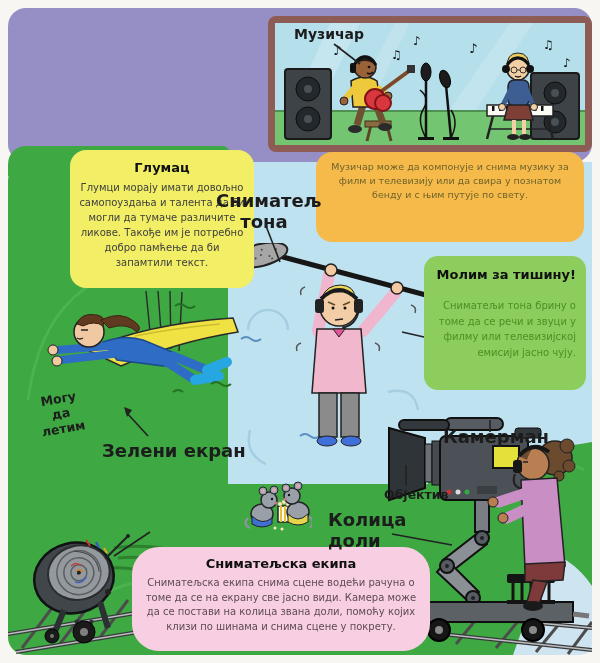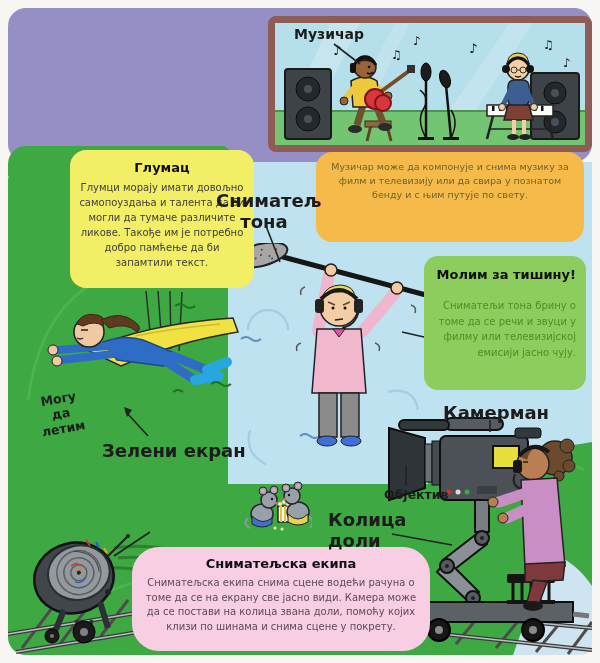--- a/index.html
+++ b/index.html
@@ -37,21 +37,21 @@
   #crew-bubble p{color:#5d4a53;font-size:10px;line-height:1.45;text-align:center;}
   
   .lbl{position:absolute;font-weight:600;color:#1c1c1c;font-size:18px;line-height:1.18;z-index:6;white-space:nowrap;}
   #musician-label{left:294px;top:26px;font-size:14px;}
   #sound-recordist-label{left:216px;top:190px;width:96px;text-align:center;white-space:normal;}
   #i-can-fly-label{left:38px;top:392px;width:46px;text-align:center;font-size:12.5px;
     transform:rotate(-10deg);white-space:normal;}
   #green-screen-label{left:102px;top:440px;}
   #wind-machine-label{left:114px;top:514px;}
   #dolly-label{left:328px;top:509px;width:70px;white-space:normal;}
-  #camera-operator-label{left:443px;top:402px;}
+  #camera-operator-label{left:443px;top:426px;}
   #lens-label{left:384px;top:488px;font-size:12.5px;}
 </style>
 </head>
 <body>
 
 <div id="page">
 
   <div class="abs" id="purple-band"></div>
   <div class="abs" id="green-area"></div>
   <div class="abs" id="green-tab"></div>

